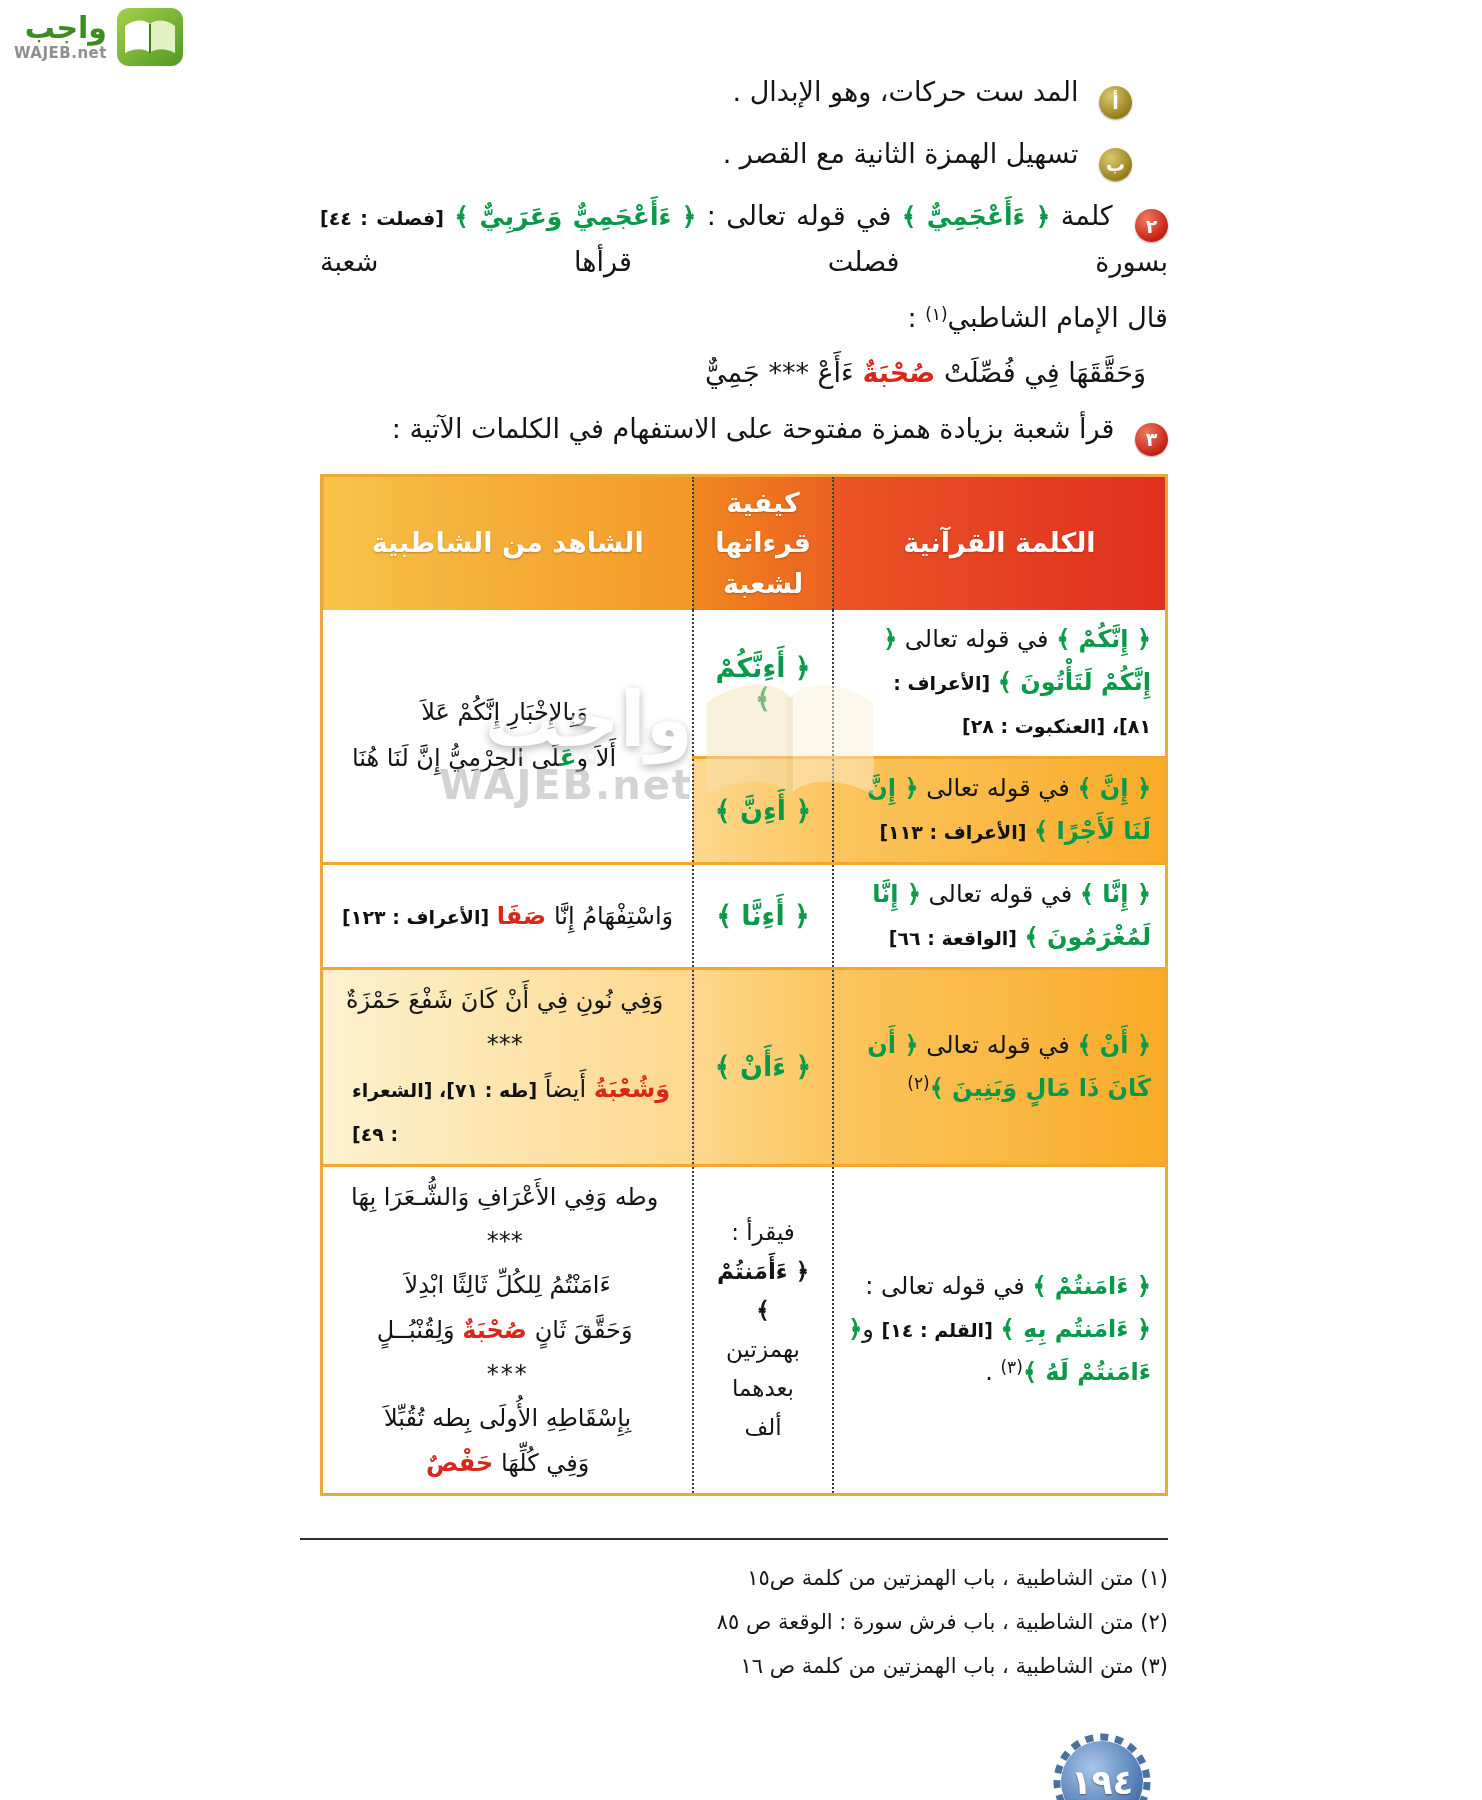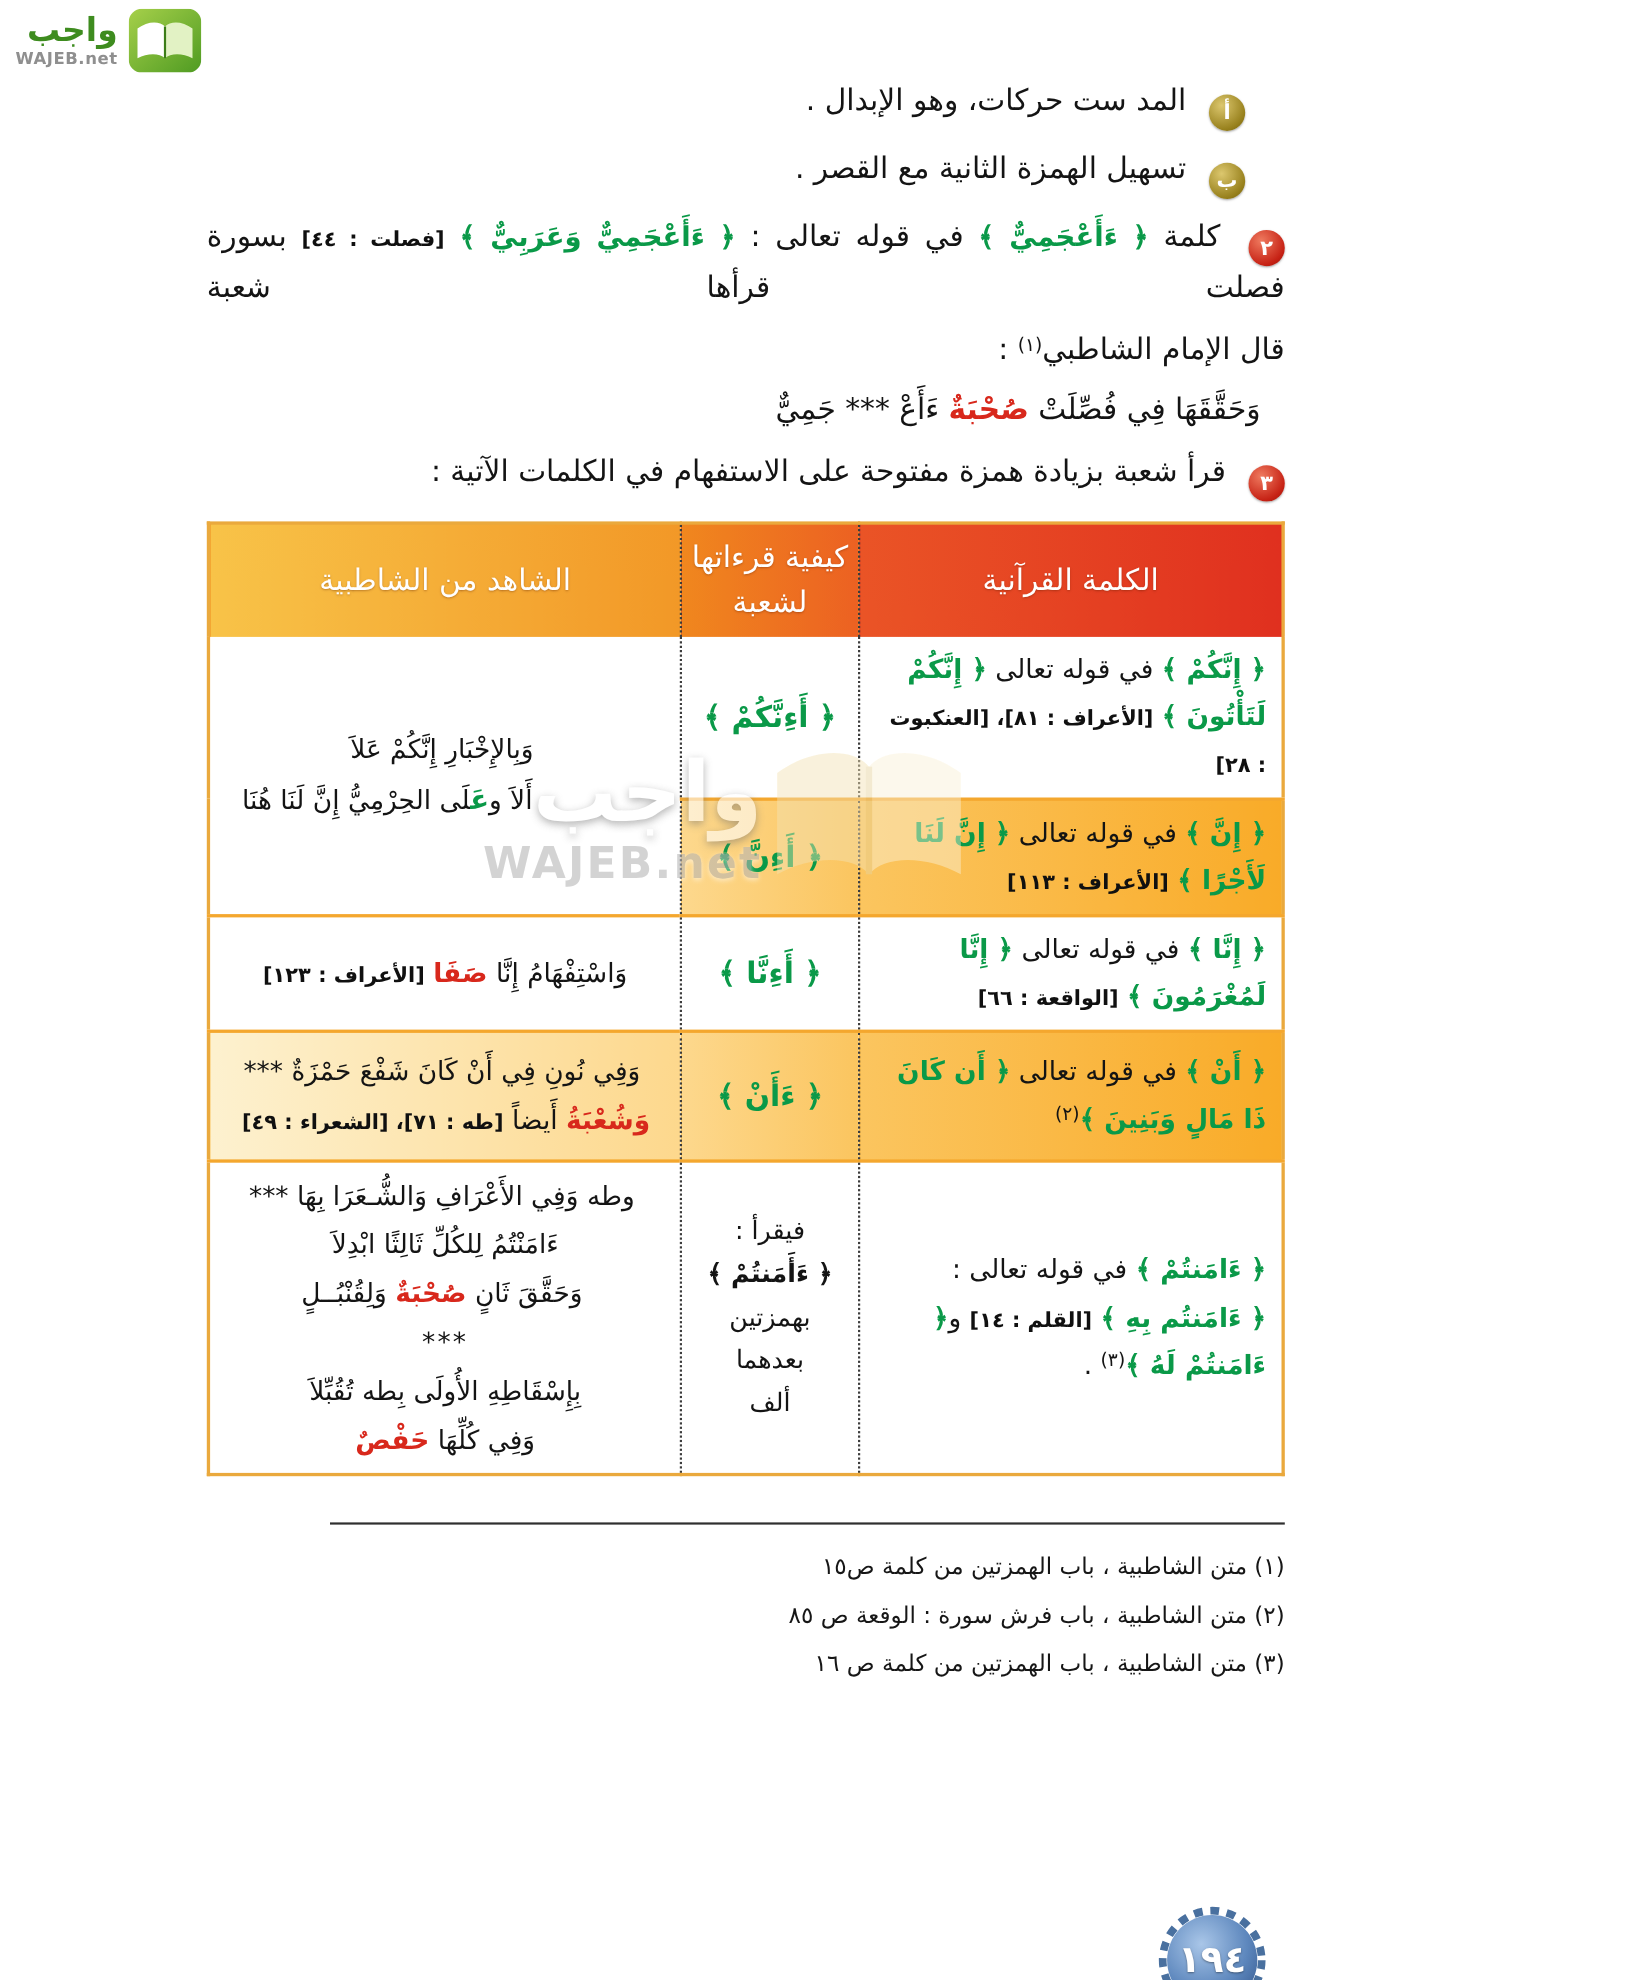--- a/index.html
+++ b/index.html
@@ -8,37 +8,37 @@
   .page{position:relative;width:1482px;height:1800px;background:#fff;direction:rtl;overflow:hidden;color:#141414}
 
   
   .logo{position:absolute;top:8px;left:14px;display:flex;align-items:center;gap:10px;direction:ltr;cursor:pointer}
   .logo-text{text-align:right}
   .logo-title{color:#3e8c1f;font-size:30px;font-weight:bold;line-height:1.05}
   .logo-site{color:#8f8f8f;font-size:15px;font-weight:bold;letter-spacing:.5px}
   .logo-icon svg{display:block}
 
   
-  .content{position:absolute;top:72px;right:314px;width:980px}
+  .content{position:absolute;top:72px;right:314px;width:848px}
   .line{font-size:27px;line-height:1.5;margin-bottom:15px;text-align:right}
   .sub-item{margin-right:36px}
   .badge{display:inline-flex;justify-content:center;align-items:center;width:33px;height:33px;border-radius:50%;color:#fff;font-size:19px;font-weight:bold;vertical-align:-8px;margin-left:12px}
   .badge.gold{background:radial-gradient(circle at 35% 30%,#dcc76e,#97801c 70%,#6e5c10);box-shadow:0 1px 2px rgba(0,0,0,.35)}
   .badge.redb{background:radial-gradient(circle at 35% 30%,#ef7a5f,#c62114 70%,#8f170d);box-shadow:0 1px 2px rgba(0,0,0,.35)}
   .q{color:#0a9948;font-weight:bold;font-size:25px}
   .red{color:#d8281c;font-weight:bold}
   .ref{font-size:19px;font-weight:bold;color:#101010}
   .note{font-size:17px;vertical-align:7px}
   .justify{text-align:justify;text-align-last:justify}
   .poetry-line{margin-right:22px}
 
   
   table.readings{width:100%;border-collapse:collapse;margin-top:18px;table-layout:fixed;border:3px solid #eaa93d}
   .w-word{width:39.5%}.w-how{width:16.5%}.w-ev{width:44%}
-  .readings th{color:#fff;font-weight:normal;font-size:27px;text-align:center;vertical-align:middle;text-shadow:0 1px 2px rgba(90,30,0,.35);padding:6px;line-height:1.5}
+  .readings th{color:#fff;font-weight:bold;font-size:27px;text-align:center;vertical-align:middle;text-shadow:0 1px 2px rgba(90,30,0,.35);padding:6px;line-height:1.5}
   tr.hdr{height:104px}
   th.c1{background:linear-gradient(to left,#e0301f,#ea5426)}
   th.c2{background:linear-gradient(to left,#ec6122,#f0871e)}
   th.c3{background:linear-gradient(to left,#f29827,#f8c348)}
   .readings .c1,.readings .c2{border-left:2px dotted #3c3c3c}
   .readings tbody td{vertical-align:middle;padding:8px 14px}
   .readings tbody tr:not(.first) td{border-top:3px solid #f4a72e}
   tr.r1{height:112px}tr.r2{height:106px}tr.r3{height:100px}tr.r4{height:118px}tr.r5{height:258px}
   td.word{text-align:right;font-size:24px;line-height:1.8}
   td.word .q{font-size:24px}

